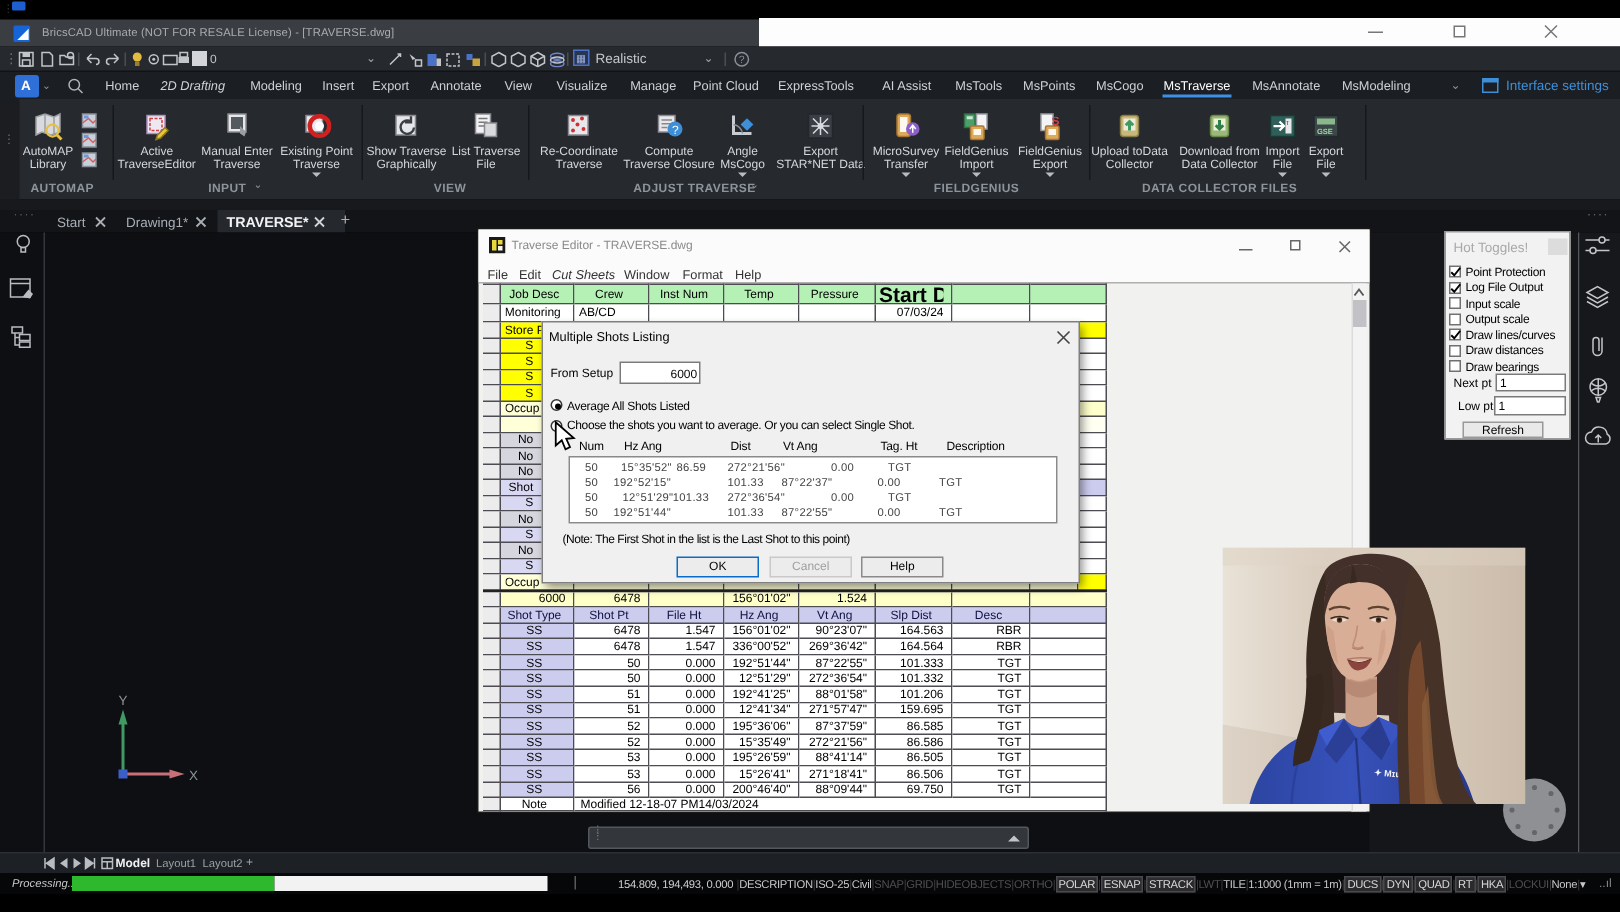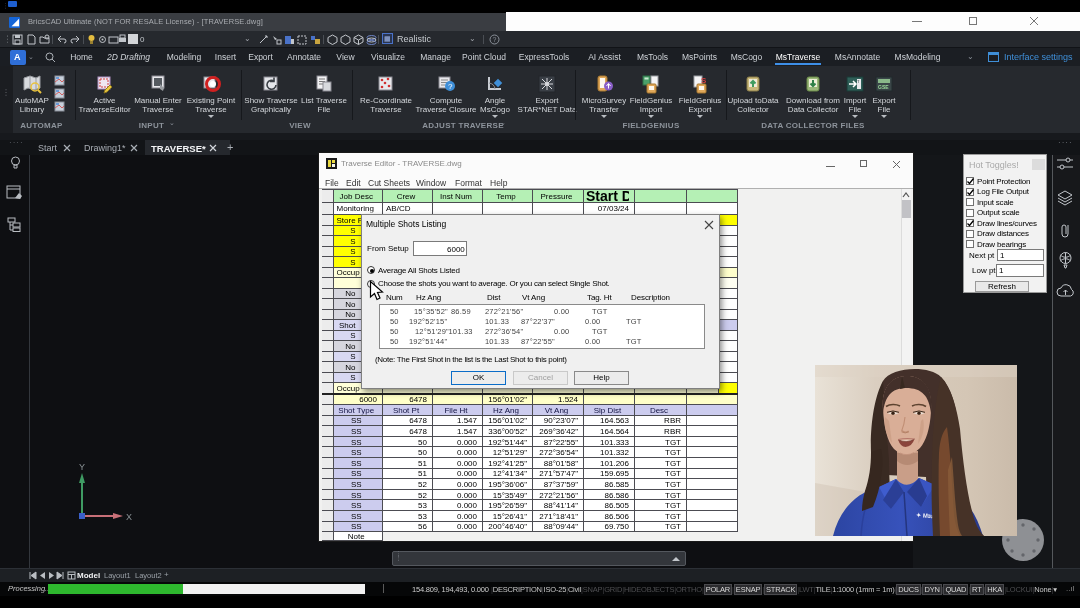--- a/index.html
+++ b/index.html
@@ -384,21 +384,21 @@
       <rect x="6" y="6" width="3" height="3" fill="#f8f8e8"></rect>
     </svg>
 <div class="abs txt" style="left:341px;top:159px;color:#8a8a8a;font-size:8px;">Traverse Editor - TRAVERSE.dwg</div>
 <div class="abs" style="left:826px;top:166px;width:9px;height:1px;background:#666;"></div>
 <div class="abs" style="left:860px;top:160px;width:7px;height:7px;border:1px solid #666;"></div>
 <svg class="abs" style="left:892px;top:160px;" width="9" height="9">
       <path d="M1 1 L8 8 M8 1 L1 8" stroke="#666" stroke-width="1"></path>
     </svg>
 <div class="abs txt" style="left:325px;top:177.5px;color:#333;font-size:8.5px;">File</div>
 <div class="abs txt" style="left:346px;top:177.5px;color:#333;font-size:8.5px;">Edit</div>
-<div class="abs txt" style="left:368px;top:177.5px;color:#333;font-size:8.5px;">Cut Sheets</div>
+<div class="abs txt" style="left:368px;top:177.5px;color:#333;font-size:8.5px;font-style:italic;">Cut Sheets</div>
 <div class="abs txt" style="left:416px;top:177.5px;color:#333;font-size:8.5px;">Window</div>
 <div class="abs txt" style="left:455px;top:177.5px;color:#333;font-size:8.5px;">Format</div>
 <div class="abs txt" style="left:490px;top:177.5px;color:#333;font-size:8.5px;">Help</div>
 <div class="abs" style="left:319px;top:188px;width:594px;height:1px;background:#b0b0b0;"></div>
 <div class="abs" style="left:901px;top:189px;width:10px;height:352px;background:#f3f3f3;border-left:1px solid #dcdcdc;"></div>
 <svg class="abs" style="left:901px;top:191px;" width="10" height="8">
       <path d="M2 6 L5 2 L8 6" fill="none" stroke="#555" stroke-width="1.2"></path>
     </svg>
 <div class="abs" style="left:901.5px;top:200px;width:9px;height:18px;background:#c2c2c6;"></div>
 <div class="abs" style="left:321.5px;top:189.0px;width:12.0px;height:13.5px;background:#ececec;border-right:1px solid #4c4c52;border-bottom:1px solid #4c4c52;border-top:1px solid #4c4c52;"></div>
@@ -929,20 +929,23 @@
 <div class="abs" style="left:584.0px;top:521.6px;width:51.0px;height:10.6px;background:#ffffff;border-right:1px solid #4c4c52;border-bottom:1px solid #4c4c52;">
       <div style="position:absolute;left:2px;right:5px;top:50%;transform:translateY(-50%);text-align:right;font-size:8px;color:#000;white-space:nowrap;overflow:hidden;">69.750</div>
     </div>
 <div class="abs" style="left:635.0px;top:521.6px;width:52.0px;height:10.6px;background:#ffffff;border-right:1px solid #4c4c52;border-bottom:1px solid #4c4c52;">
       <div style="position:absolute;left:2px;right:5px;top:50%;transform:translateY(-50%);text-align:right;font-size:8px;color:#000;white-space:nowrap;overflow:hidden;">TGT</div>
     </div>
 <div class="abs" style="left:687.0px;top:521.6px;width:50.5px;height:10.6px;background:#ffffff;border-right:1px solid #4c4c52;border-bottom:1px solid #4c4c52;"></div>
 <div class="abs" style="left:321.5px;top:532.2px;width:12.0px;height:8.8px;background:#ececec;border-right:1px solid #4c4c52;border-bottom:1px solid #4c4c52;"></div>
 <div class="abs" style="left:333.5px;top:532.2px;width:49.5px;height:8.8px;background:#ffffff;border-right:1px solid #4c4c52;border-bottom:1px solid #4c4c52;">
       <div style="position:absolute;left:2px;right:5px;top:50%;transform:translateY(-50%);text-align:center;font-size:8px;color:#000;white-space:nowrap;overflow:hidden;">Note</div>
+    </div>
+<div class="abs" style="left:383.0px;top:532.2px;width:354.5px;height:8.8px;background:#ffffff;border-right:1px solid #4c4c52;border-bottom:1px solid #4c4c52;">
+      <div style="position:absolute;left:4px;right:5px;top:50%;transform:translateY(-50%);text-align:left;font-size:8px;color:#000;white-space:nowrap;overflow:hidden;">Modified 12-18-07 PM14/03/2024</div>
     </div>
 <div class="abs" style="left:361px;top:214px;width:359px;height:175px;background:#f0f0f0;border:1px solid #808080;box-shadow:2px 3px 6px rgba(0,0,0,0.45);"></div>
 <div class="abs txt" style="left:366px;top:219px;color:#000;font-size:8.5px;">Multiple Shots Listing</div>
 <svg class="abs" style="left:704px;top:220px;" width="10" height="10">
       <path d="M1 1 L9 9 M9 1 L1 9" stroke="#444" stroke-width="1.1"></path>
     </svg>
 <div class="abs txt" style="left:367px;top:244px;color:#000;font-size:8px;">From Setup</div>
 <div class="abs" style="left:413px;top:241px;width:54px;height:15px;background:#fff;border:1px solid #7a7a7a;"></div>
 <div class="abs txt" style="left:447px;top:245px;color:#000;font-size:8px;">6000</div>
 <div class="abs" style="left:367px;top:266px;width:8px;height:8px;border:1px solid #333;border-radius:50%;background:#fff;"></div>

